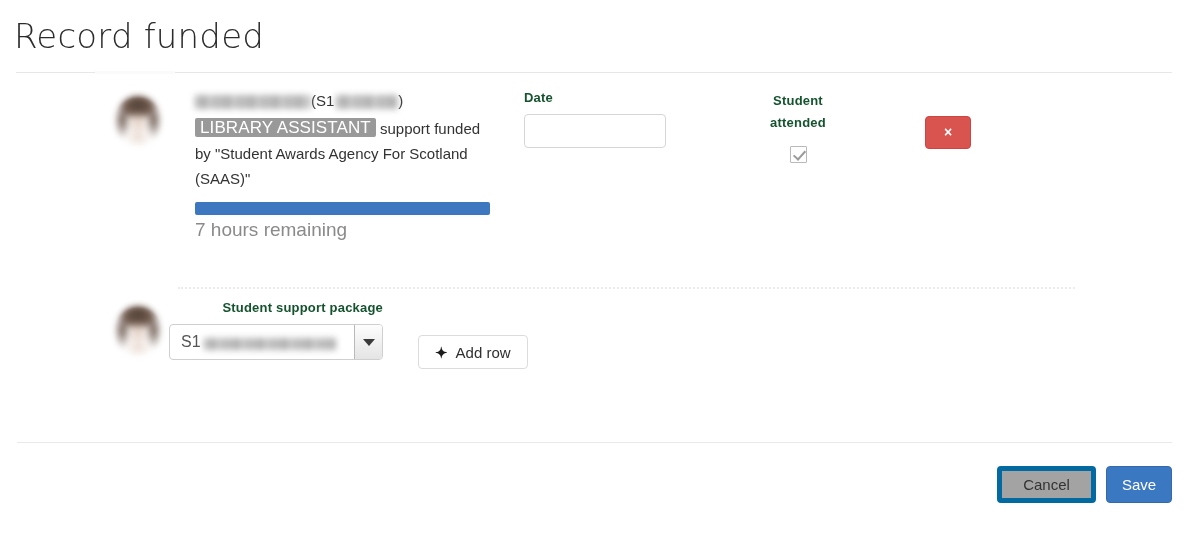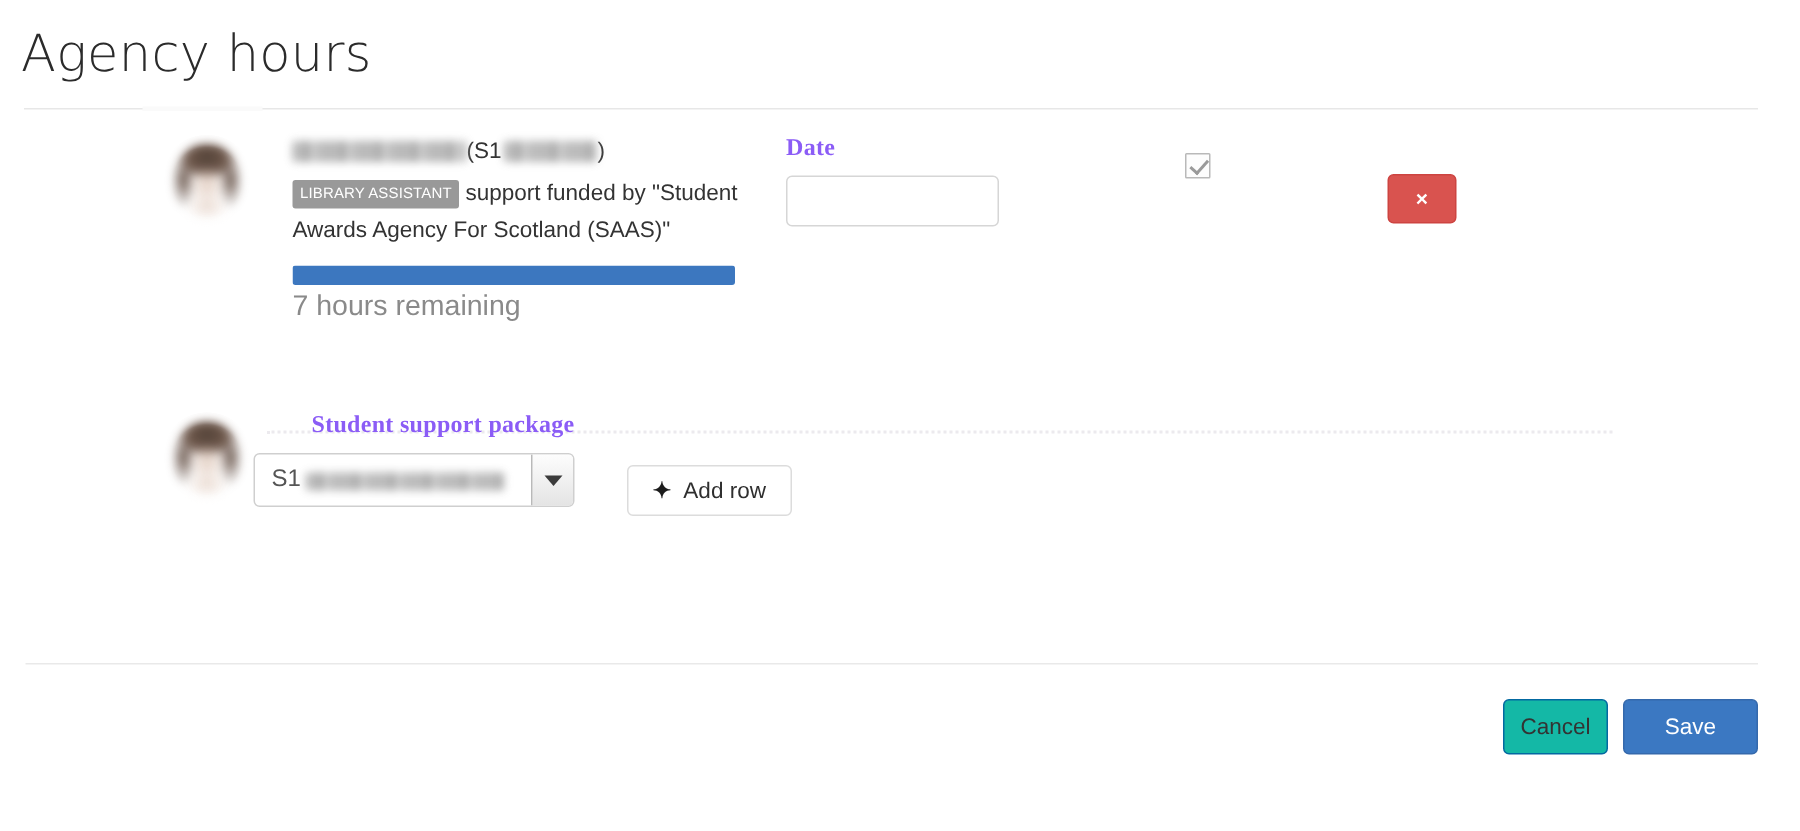--- a/index.html
+++ b/index.html
@@ -122,21 +122,21 @@
   .desc-line {
     font-size: 15px;
     line-height: 25px;
     color: #333;
     margin-top: 4px;
   }
   .badge {
     display: inline-block;
     background: #999999;
     color: #ffffff;
-    font-size: 10px;
+    font-size: 17px;
     line-height: 13px;
     letter-spacing: 0.1px;
     padding: 3px 5px 3px 5px;
     border-radius: 2px;
     vertical-align: 1px;
     font-family: "Liberation Sans", sans-serif;
   }
   .progress-track {
     margin-top: 11px;
     width: 295px;
@@ -153,25 +153,25 @@
     font-size: 19px;
     color: #8a8a8a;
     margin-top: 6px;
     line-height: 18px;
   }
 
   
   .field-col { flex: 0 0 auto; margin-top: 14px; }
   .field-label {
     font-weight: bold;
-    font-size: 16px;
-    color: #8b5cf6;
+    font-size: 13px;
+    color: #14532d;
     letter-spacing: 0.2px;
     margin-bottom: 9px;
-    font-family: Liberation Serif, serif;
+    font-family: Liberation Sans, sans-serif;
   }
   .field-label.center { text-align: center; line-height: 22px; }
 
   .col-date { margin-left: 29px; width: 144px; }
   .text-input {
     width: 142px;
     height: 34px;
     box-sizing: border-box;
     border: 1px solid #d6d6d6;
     border-radius: 4px;
@@ -361,46 +361,46 @@
     background: #e9e9e9;
   }
   .footer {
     position: absolute;
     right: 28px;
     top: 466px;
     display: flex;
     gap: 10px;
   }
   .btn-cancel {
-    width: 70px;
+    width: 99px;
     height: 37px;
-    background: #14b8a6;
-    border: 1px solid #0369a1;
+    background: #a3a3a3;
+    border: 5px solid #0369a1;
     border-radius: 4px;
     font-size: 15px;
     color: #333333;
     cursor: pointer;
     font-family: "Liberation Sans", sans-serif;
   }
   .btn-save {
-    width: 90px;
+    width: 66px;
     height: 37px;
     background: #3b78c2;
     border: 1px solid #3569ac;
     border-radius: 4px;
     font-size: 15px;
     color: #ffffff;
     cursor: pointer;
     font-family: "Liberation Sans", sans-serif;
   }
 </style>
 </head>
 <body>
 
-<h1 class="page-title">Agency hours</h1>
+<h1 class="page-title">Record funded</h1>
 <div class="header-rule"></div>
 <div class="header-rule-tab"></div>
 
 <div class="form-body">
 
   <div class="row row1">
 
     <div class="avatar">
       <div class="face"></div>
       <div class="blurhalo"></div>
@@ -424,20 +424,24 @@
       <div class="progress-caption">7 hours remaining</div>
     </div>
 
     <div class="field-col col-date">
       <div class="field-label">Date</div>
       <input class="text-input" type="text" value="" style="">
     </div>
 
 
     <div class="field-col col-attended">
+      <div class="field-label center">
+        <div>Student</div>
+        <div>attended</div>
+      </div>
       <div class="checkbox"></div>
     </div>
 
     <div class="field-col col-remove">
       <button class="btn-danger" style="background: rgb(217, 83, 79);">×</button>
     </div>
 
   </div>
 
   <div class="dotted-sep"></div>

